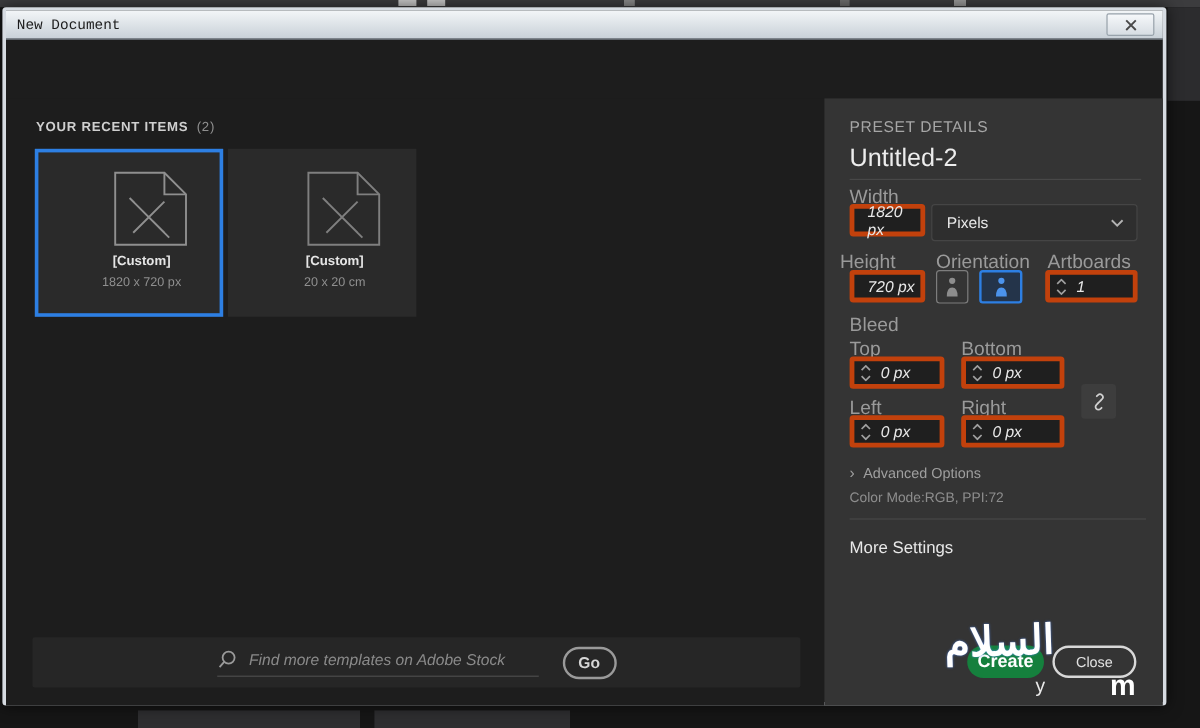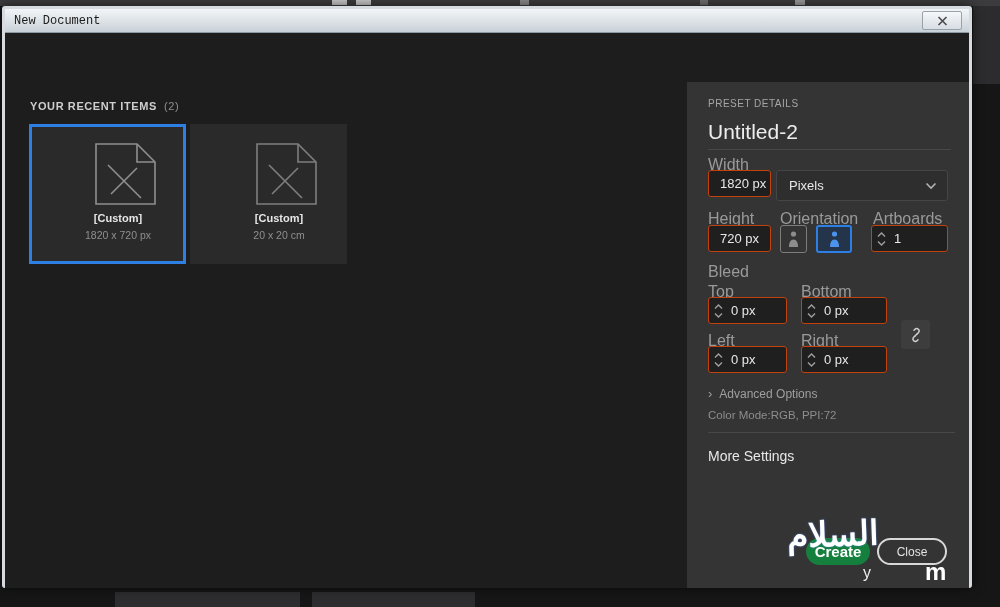--- a/index.html
+++ b/index.html
@@ -56,28 +56,28 @@
   #search-box { display:flex; align-items:center; border-bottom:1px solid #4c4c4c;
     padding:0 8px 5px 0; width:268px; cursor:text; }
   #search-box .ph { font-size:13px; font-style:italic; color:#8a8a8a; margin-left:10px; white-space:nowrap; }
   #go-btn { margin-left:20px; width:45px; height:27px; border:2px solid #9a9a9a;
     border-radius:14px; color:#d6d6d6; font-size:13px; font-weight:bold;
     display:flex; align-items:center; justify-content:center; cursor:pointer; }
 
   
   #panel { left:682px; top:73px; width:282px; height:506px; background:#343434; }
   .lbl { position:absolute; font-size:16px; color:#9a9a9a; }
-  .inp { position:absolute; background:#1f1f1f; border:1px solid #c2410c; border-radius:3px;
-    color:#e8e8e8; font-size:13px; display:flex; align-items:center; padding-left:11px; cursor:text; }
+  .inp { position:absolute; background:#1f1f1f; border:4px solid #c2410c; border-radius:3px;
+    color:#e8e8e8; font-size:13px; display:flex; align-items:center; padding-left:11px; cursor:text;font-style:italic; }
   .step { padding-left:5px; }
   .stepcol { display:flex; flex-direction:column; align-items:center; margin-right:8px; cursor:pointer; }
   .dd { position:absolute; background:#2e2e2e; border:1px solid #454545; border-radius:3px;
     color:#e8e8e8; font-size:13px; display:flex; align-items:center; padding:0 10px 0 12px; cursor:pointer; }
   .dd .chev { margin-left:auto; }
-  #preset-heading { left:21px; top:16px; font-size:10px; letter-spacing:.5px; color:#a6a6a6; }
+  #preset-heading { left:21px; top:16px; font-size:13px; letter-spacing:.5px; color:#a6a6a6; }
   #doc-name { left:21px; top:38px; font-size:21px; color:#ededed; cursor:text; }
   .hr { position:absolute; height:1px; background:#484848; }
   .orient { position:absolute; top:143px; height:28px; border-radius:3px; cursor:pointer;
     display:flex; align-items:center; justify-content:center; }
   .orient.portrait { left:93px; width:27px; border:1px solid #7d7d7d; }
   .orient.landscape { left:129px; width:36px; border:2px solid #2d7fe3; background:#24344a; }
   #adv { left:21px; top:304px; font-size:12px; color:#9f9f9f; cursor:pointer; }
   #adv .ch { margin-right:7px; font-size:13px; }
   #color-mode { left:21px; top:327px; font-size:11.5px; color:#8d8d8d; }
   #more-settings { left:21px; top:366px; font-size:14px; color:#e8e8e8; font-weight:normal; cursor:pointer; }
@@ -149,40 +149,50 @@
           <g fill="none" stroke="#7f7f7f" stroke-width="1.6" transform="translate(45,1)">
             <path d="M1 1 H42 L60 19 V61 H1 Z"></path>
             <path d="M42 1 V19 H60"></path>
             <path d="M16 25 L42 51 M17 26 l-4 -4 M42 25 L16 51 M41 50 l5 5"></path>
           </g>
         </svg>
         <div class="nm">[Custom]</div>
         <div class="sz">20 x 20 cm</div>
       </div>
 
+      <div id="search-strip" class="abs">
+        <div id="search-box">
+          <svg width="17" height="17" viewBox="0 0 17 17">
+            <circle cx="9.5" cy="7" r="5" fill="none" stroke="#9a9a9a" stroke-width="1.5"></circle>
+            <path d="M5.8 10.5 L2 15" stroke="#9a9a9a" stroke-width="1.5"></path>
+          </svg>
+          <span class="ph">Find more templates on Adobe Stock</span>
+        </div>
+        <div id="go-btn">Go</div>
+      </div>
     </div>
 
     <div id="panel" class="abs">
       <div id="preset-heading" class="abs">PRESET DETAILS</div>
       <div id="doc-name" class="abs">Untitled-2</div>
       <div class="hr" style="left:21px; top:67px; width:243px;"></div>
 
       <div class="lbl" style="left:21px; top:74px;">Width</div>
       <div class="inp" style="left:21px; top:88px; width:63px; height:27px;">1820 px</div>
 
       <div class="dd" style="left:89px; top:88px; width:172px; height:31px;">
         <span>Pixels</span>
         <span class="chev">
           <svg width="12" height="8" viewBox="0 0 12 8">
               <path d="M1.5 1.5 L6 6 L10.5 1.5" fill="none" stroke="#b2b2b2" stroke-width="1.6"></path>
             </svg>
         </span>
       </div>
 
-      <div class="lbl" style="left:21px; top:128px;">Height</div>
+      <div class="lbl" style="left:13px; top:128px;">Height</div>
       <div class="lbl" style="left:93px; top:128px;">Orientation</div>
       <div class="lbl" style="left:186px; top:128px;">Artboards</div>
 
       <div class="inp" style="left:21px; top:143px; width:63px; height:27px;">720 px</div>
 
       <div class="orient portrait">
         <svg width="13" height="18" viewBox="0 0 13 18">
           <circle cx="6.5" cy="4" r="2.6" fill="#8d8d8d"></circle>
           <path d="M2 17 Q2 9.5 6.5 9.5 Q11 9.5 11 17 Z" fill="#8d8d8d"></path>
         </svg>

